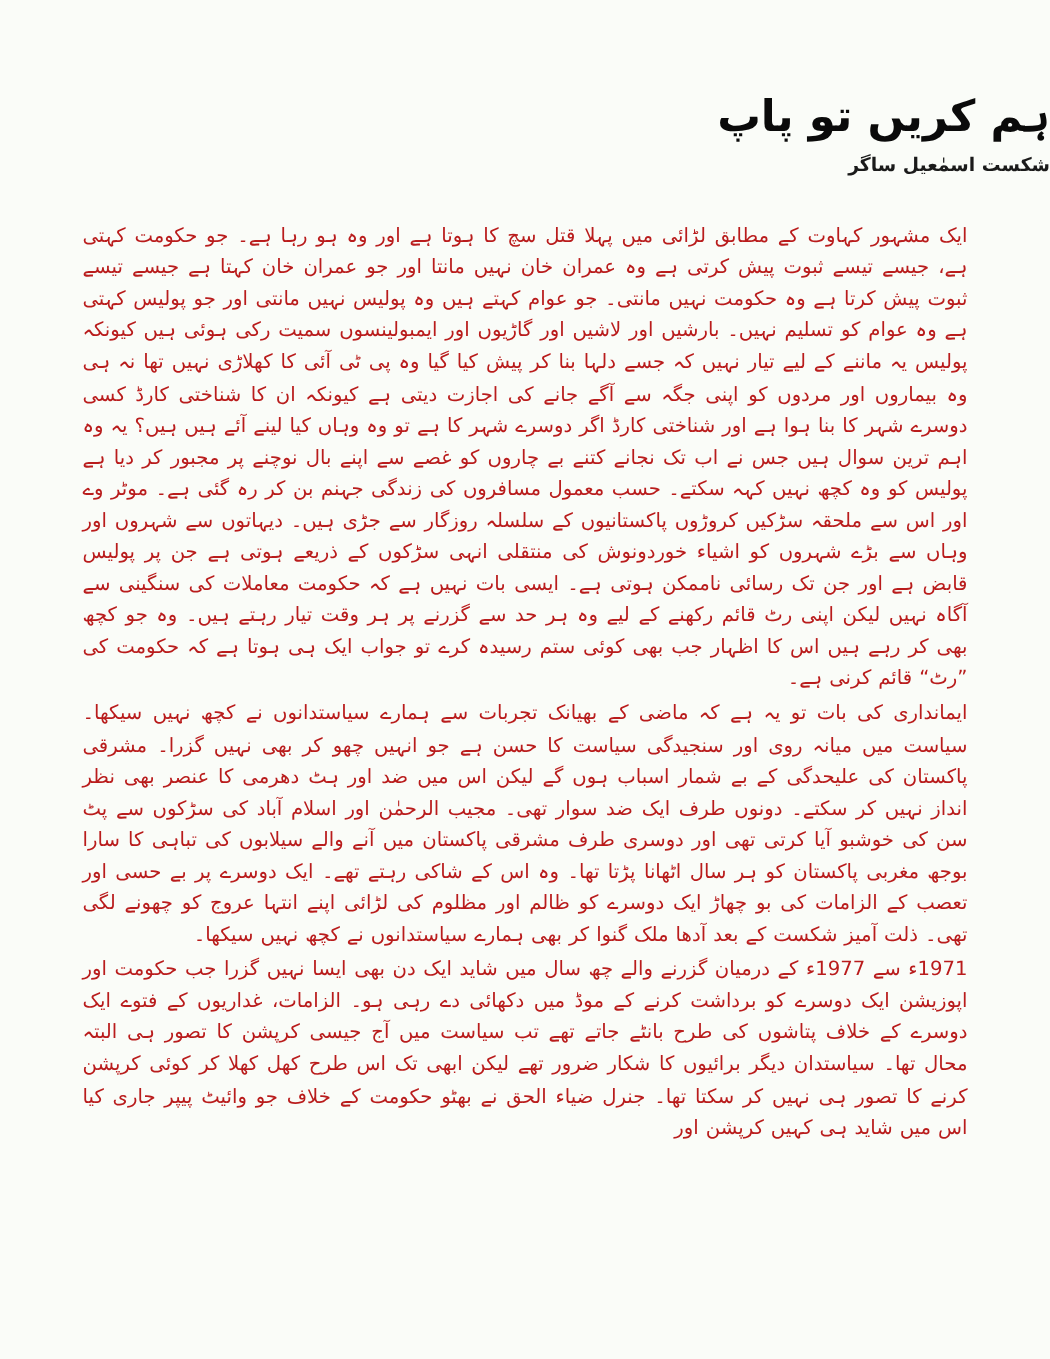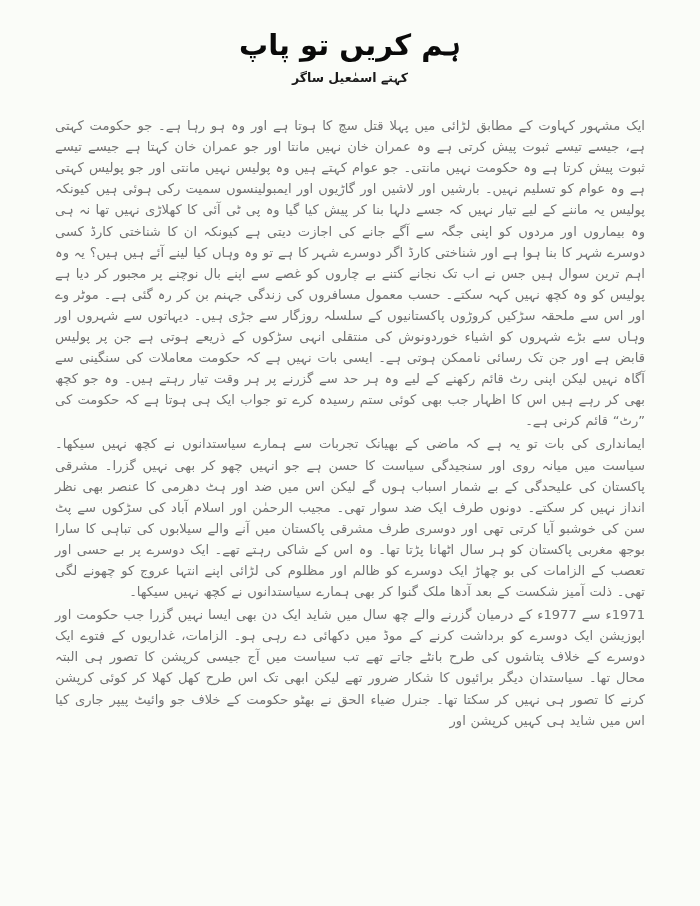--- a/index.html
+++ b/index.html
@@ -16,22 +16,22 @@
     overflow: hidden;
   }
   .page {
     position: relative;
     width: 700px;
     height: 906px;
     box-sizing: border-box;
     background: #fafcf8;
   }
   .title-block {
-    padding-top: 24px;
-    text-align: center;
+    padding-top: 56px;
+    text-align: right;
   }
   .doc-title {
     font-size: 29px;
     line-height: 1.45;
     font-weight: 700;
     color: #0a0a0a;
     letter-spacing: 0.5px;
     margin: 0;
     direction: rtl;
     unicode-bidi: isolate;
@@ -51,37 +51,37 @@
     unicode-bidi: isolate;
   }
   .para {
     margin: 0 0 2px 0;
     padding: 0;
     font-size: 13.1px;
     line-height: 21.1px;
     text-align: justify;
     text-align-last: right;
     text-justify: inter-word;
-    color: #737373;
+    color: #b91c1c;
     word-spacing: 0.5px;
     direction: rtl;
     unicode-bidi: isolate;
   }
   .para.last {
     margin-bottom: 12px;
   }
 </style>
 </head>
 <body style="background: rgb(250, 252, 248); color: rgb(18, 18, 18);">
 
 <div class="page" style="background: rgb(250, 252, 248);">
 
   <div class="title-block">
     <h1 class="doc-title">ہم کریں تو پاپ</h1>
-    <p class="doc-author">کہتے اسمٰعیل ساگر</p>
+    <p class="doc-author">شکست اسمٰعیل ساگر</p>
   </div>
 
   <div class="article-body">
     <p class="para">ایک مشہور کہاوت کے مطابق لڑائی میں پہلا قتل سچ کا ہوتا ہے اور وہ ہو رہا ہے۔ جو حکومت کہتی ہے، جیسے تیسے ثبوت پیش کرتی ہے وہ عمران خان نہیں مانتا اور جو عمران خان کہتا ہے جیسے تیسے ثبوت پیش کرتا ہے وہ حکومت نہیں مانتی۔ جو عوام کہتے ہیں وہ پولیس نہیں مانتی اور جو پولیس کہتی ہے وہ عوام کو تسلیم نہیں۔ بارشیں اور لاشیں اور گاڑیوں اور ایمبولینسوں سمیت رکی ہوئی ہیں کیونکہ پولیس یہ ماننے کے لیے تیار نہیں کہ جسے دلہا بنا کر پیش کیا گیا وہ پی ٹی آئی کا کھلاڑی نہیں تھا نہ ہی وہ بیماروں اور مردوں کو اپنی جگہ سے آگے جانے کی اجازت دیتی ہے کیونکہ ان کا شناختی کارڈ کسی دوسرے شہر کا بنا ہوا ہے اور شناختی کارڈ اگر دوسرے شہر کا ہے تو وہ وہاں کیا لینے آئے ہیں ہیں؟ یہ وہ اہم ترین سوال ہیں جس نے اب تک نجانے کتنے بے چاروں کو غصے سے اپنے بال نوچنے پر مجبور کر دیا ہے پولیس کو وہ کچھ نہیں کہہ سکتے۔ حسب معمول مسافروں کی زندگی جہنم بن کر رہ گئی ہے۔ موٹر وے اور اس سے ملحقہ سڑکیں کروڑوں پاکستانیوں کے سلسلہ روزگار سے جڑی ہیں۔ دیہاتوں سے شہروں اور وہاں سے بڑے شہروں کو اشیاء خوردونوش کی منتقلی انہی سڑکوں کے ذریعے ہوتی ہے جن پر پولیس قابض ہے اور جن تک رسائی ناممکن ہوتی ہے۔ ایسی بات نہیں ہے کہ حکومت معاملات کی سنگینی سے آگاہ نہیں لیکن اپنی رٹ قائم رکھنے کے لیے وہ ہر حد سے گزرنے پر ہر وقت تیار رہتے ہیں۔ وہ جو کچھ بھی کر رہے ہیں اس کا اظہار جب بھی کوئی ستم رسیدہ کرے تو جواب ایک ہی ہوتا ہے کہ حکومت کی ”رٹ“ قائم کرنی ہے۔</p>
     <p class="para">ایمانداری کی بات تو یہ ہے کہ ماضی کے بھیانک تجربات سے ہمارے سیاستدانوں نے کچھ نہیں سیکھا۔ سیاست میں میانہ روی اور سنجیدگی سیاست کا حسن ہے جو انہیں چھو کر بھی نہیں گزرا۔ مشرقی پاکستان کی علیحدگی کے بے شمار اسباب ہوں گے لیکن اس میں ضد اور ہٹ دھرمی کا عنصر بھی نظر انداز نہیں کر سکتے۔ دونوں طرف ایک ضد سوار تھی۔ مجیب الرحمٰن اور اسلام آباد کی سڑکوں سے پٹ سن کی خوشبو آیا کرتی تھی اور دوسری طرف مشرقی پاکستان میں آنے والے سیلابوں کی تباہی کا سارا بوجھ مغربی پاکستان کو ہر سال اٹھانا پڑتا تھا۔ وہ اس کے شاکی رہتے تھے۔ ایک دوسرے پر بے حسی اور تعصب کے الزامات کی بو چھاڑ ایک دوسرے کو ظالم اور مظلوم کی لڑائی اپنے انتہا عروج کو چھونے لگی تھی۔ ذلت آمیز شکست کے بعد آدھا ملک گنوا کر بھی ہمارے سیاستدانوں نے کچھ نہیں سیکھا۔</p>
     <p class="para last">1971ء سے 1977ء کے درمیان گزرنے والے چھ سال میں شاید ایک دن بھی ایسا نہیں گزرا جب حکومت اور اپوزیشن ایک دوسرے کو برداشت کرنے کے موڈ میں دکھائی دے رہی ہو۔ الزامات، غداریوں کے فتوے ایک دوسرے کے خلاف پتاشوں کی طرح بانٹے جاتے تھے تب سیاست میں آج جیسی کرپشن کا تصور ہی البتہ محال تھا۔ سیاستدان دیگر برائیوں کا شکار ضرور تھے لیکن ابھی تک اس طرح کھل کھلا کر کوئی کرپشن کرنے کا تصور ہی نہیں کر سکتا تھا۔ جنرل ضیاء الحق نے بھٹو حکومت کے خلاف جو وائیٹ پیپر جاری کیا اس میں شاید ہی کہیں کرپشن اور</p>
   </div>
 
 </div>
 

